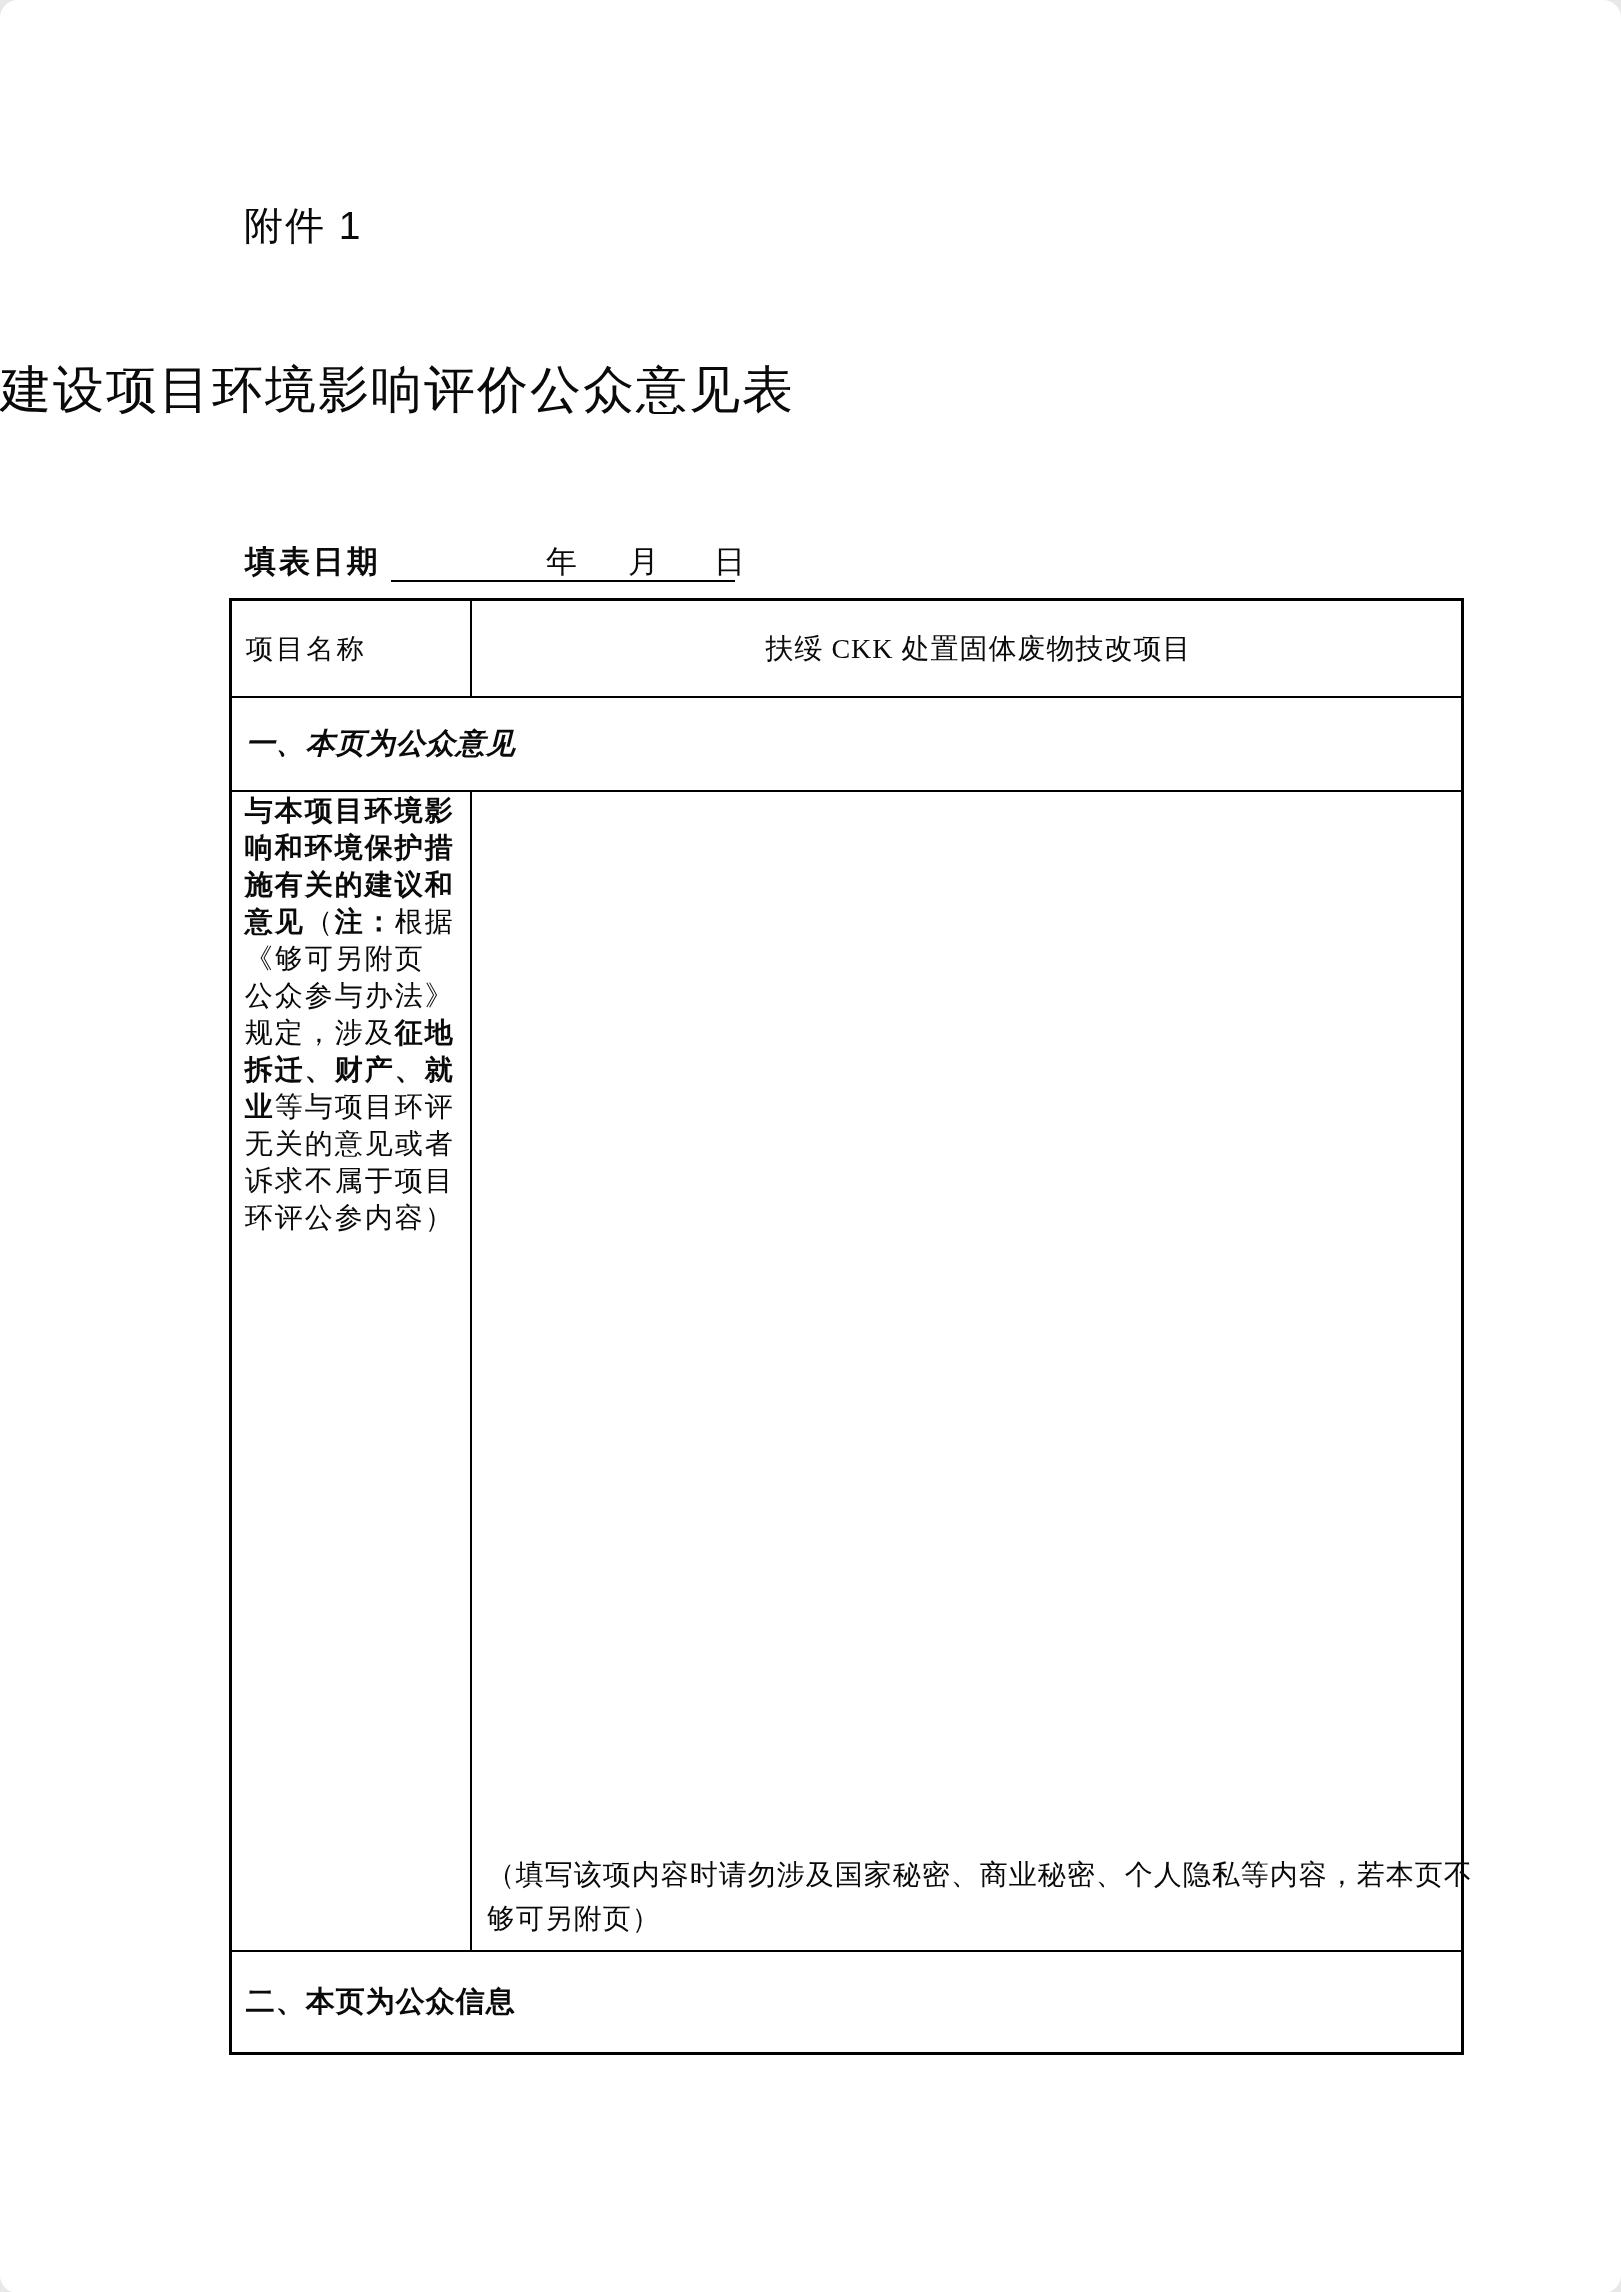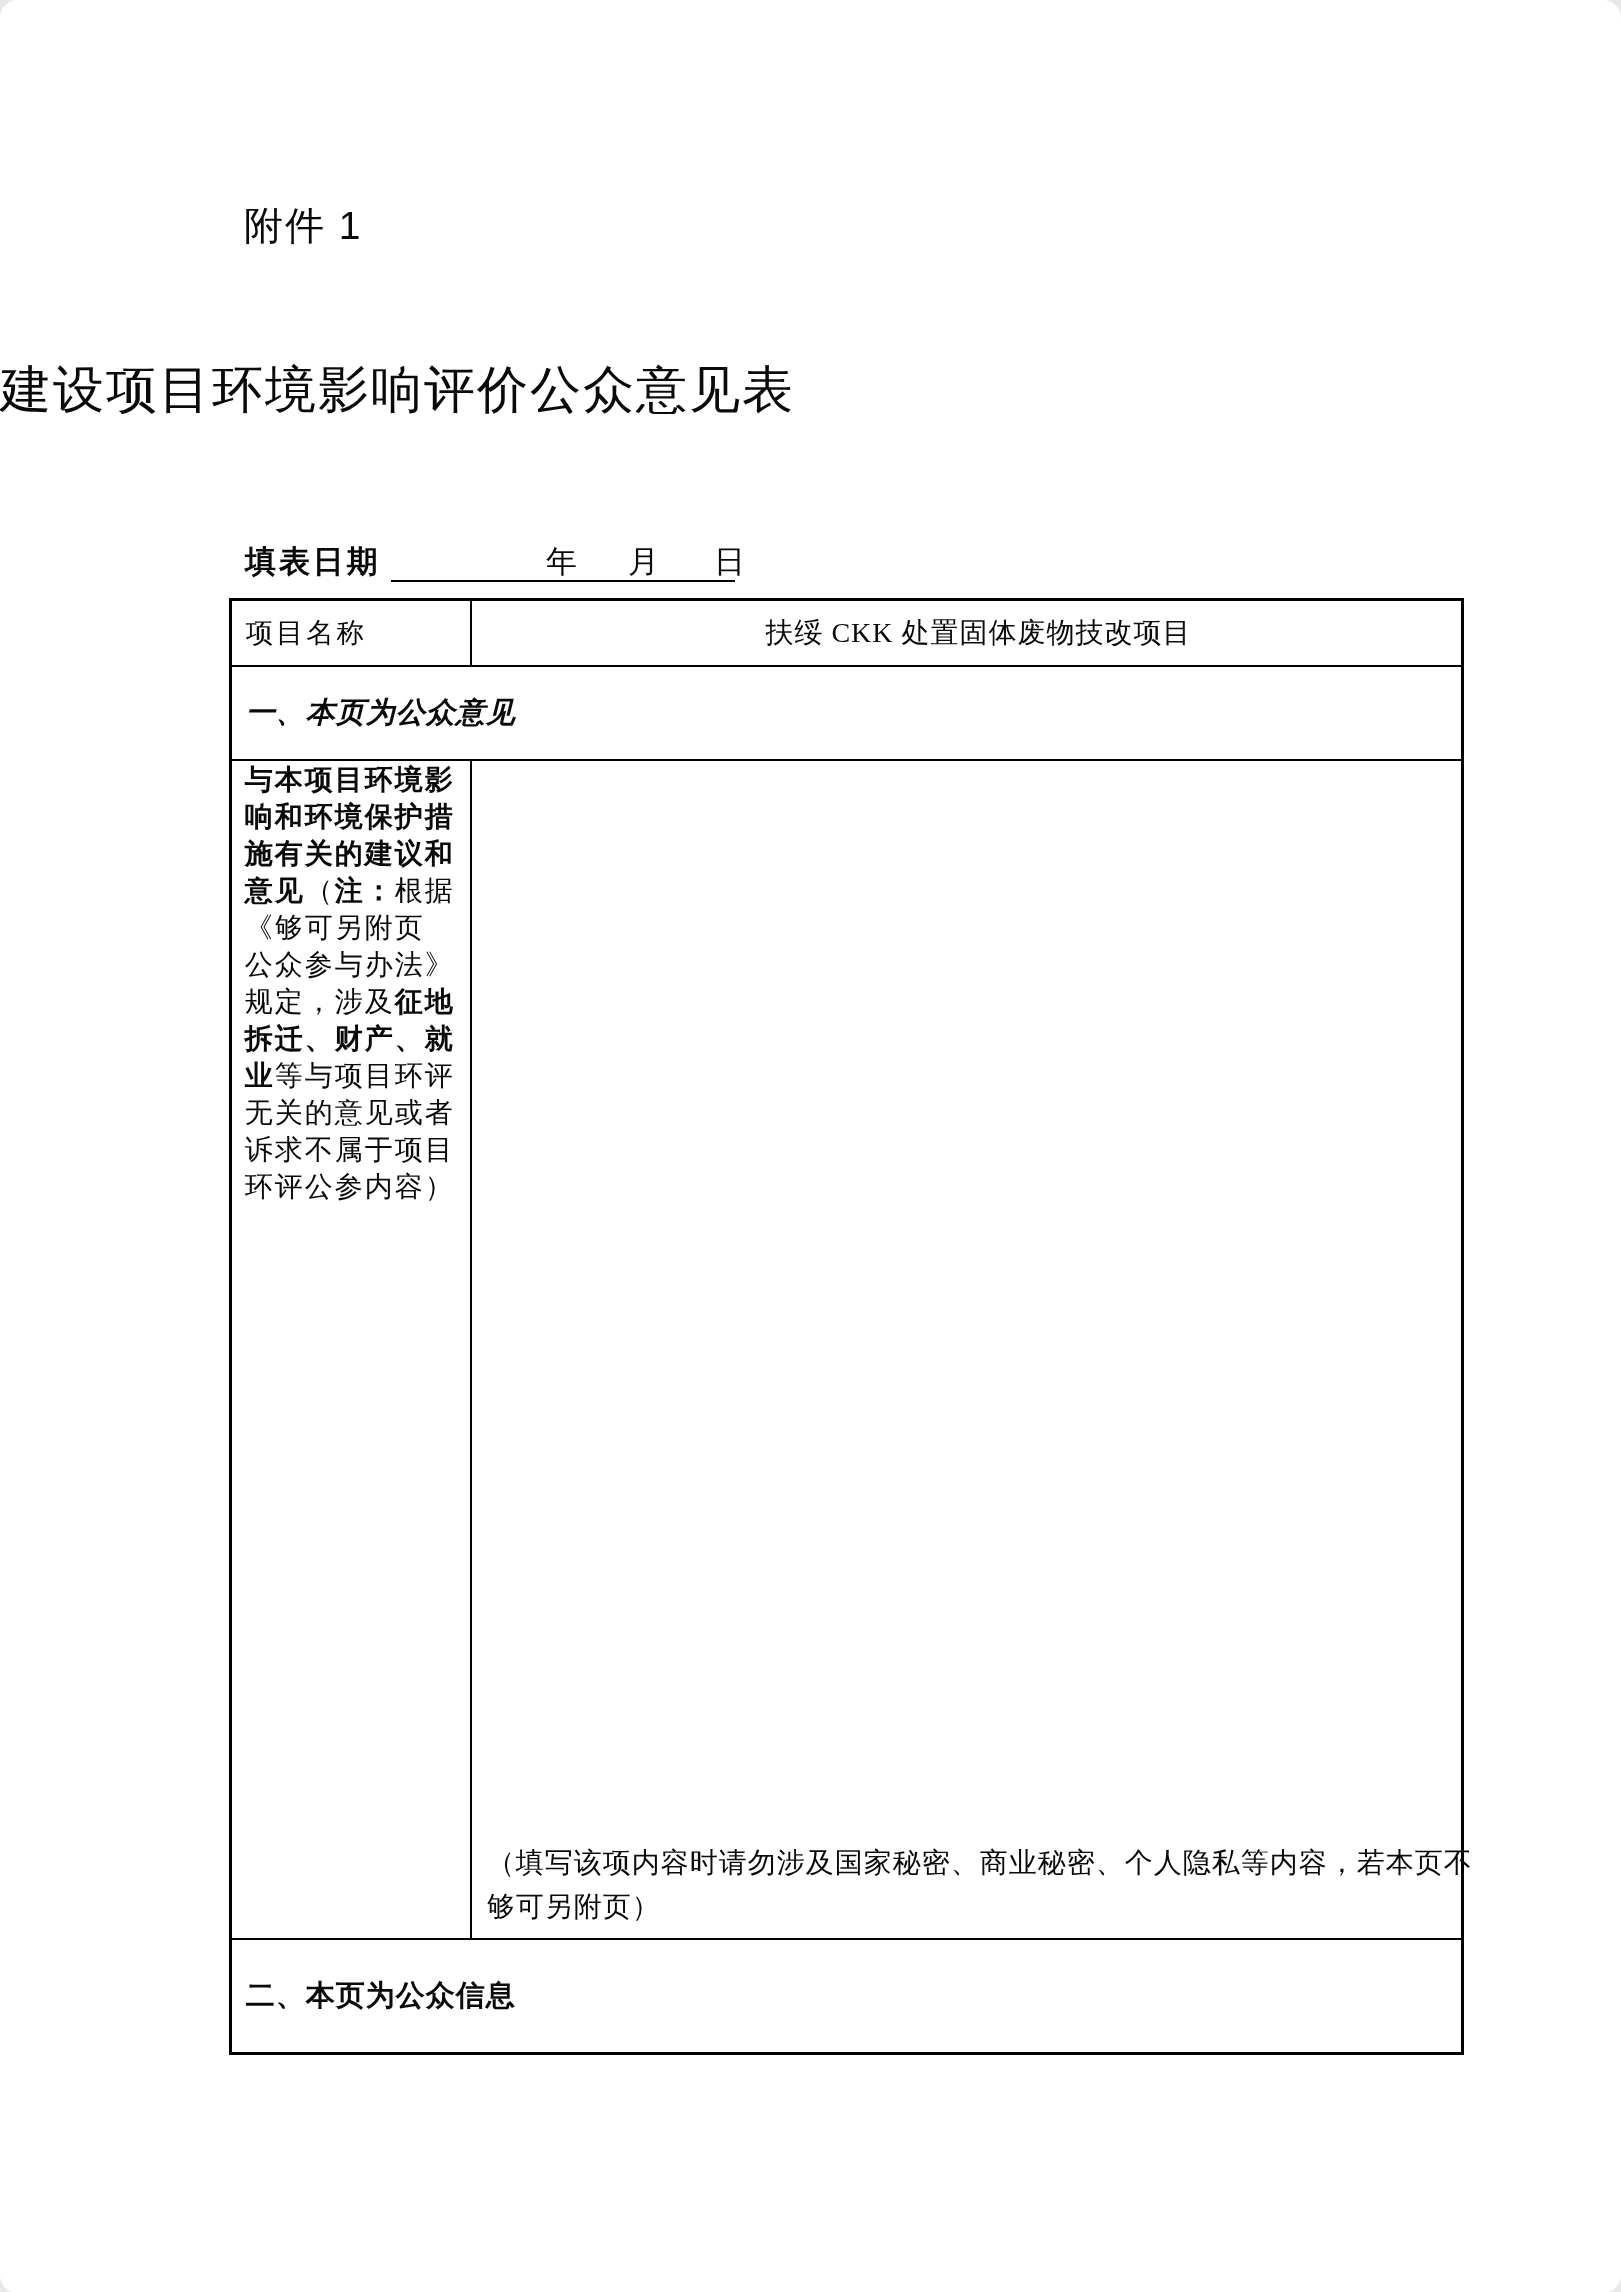--- a/index.html
+++ b/index.html
@@ -80,24 +80,24 @@
     top: 598px;
     width: 1235px;
     height: 1457px;
     box-sizing: border-box;
     border: 3.9px solid var(--border);
     display: flex;
     flex-direction: column;
     background: var(--paper);
   }
   .row { box-sizing: border-box; display: flex; }
-  .row-1 { height: 66px; border-bottom: 2px solid var(--border); gap: 24px; }
+  .row-1 { height: 97px; border-bottom: 2px solid var(--border); gap: 24px; }
   .row-2 { height: 94px; border-bottom: 2px solid var(--border); align-items: center; font-style: italic; }
   .row-3 { flex: 1 1 auto; border-bottom: 2px solid var(--border); }
-  .row-4 { height: 112px; align-items: center; }
+  .row-4 { height: 100px; align-items: center; }
 
   .label-col {
     width: 240px;
     flex: none;
     box-sizing: border-box;
     border-right: 2px solid var(--border);
   }
   .value-col { flex: 1 1 auto; }
 
   .row-1 .label-col {

